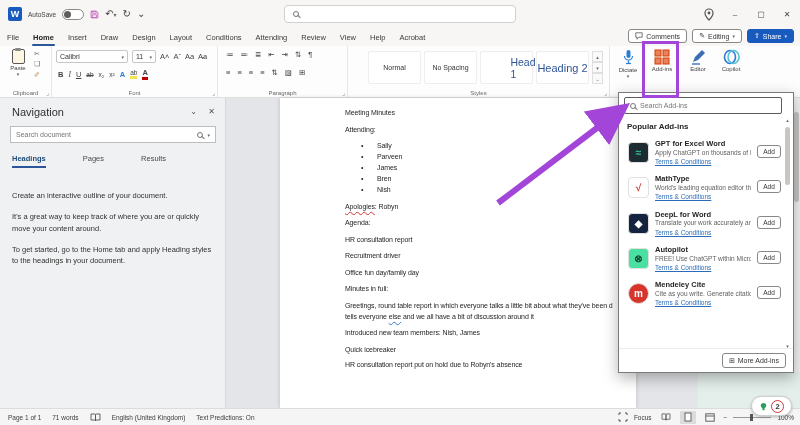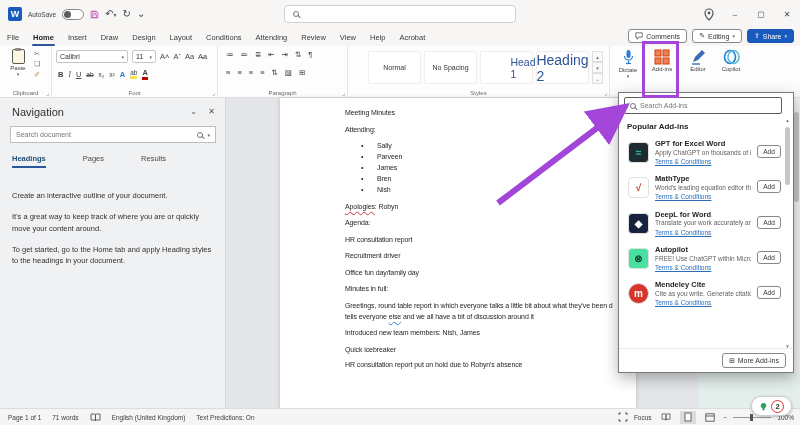--- a/index.html
+++ b/index.html
@@ -44,21 +44,21 @@
   .combo { border:1px solid #c8c6c4; border-radius:2px; background:#fff; font-size:7px; color:#333; display:flex; align-items:center; justify-content:space-between; padding:0 3px; height:13px; }
   .row1 { position:absolute; top:4px; display:flex; align-items:center; gap:4px; }
   .row2 { position:absolute; top:22px; display:flex; align-items:center; gap:5px; }
   .dd { font-size:5px; color:#666; }
   .ublue { color:#2b7cd3; font-weight:bold; }
   .pen-hl { border-bottom:3px solid #f7e14c; }
   .a-red { border-bottom:3px solid #c00000; font-weight:bold; }
   .stylebox { width:53px; height:33px; background:#fff; border:1px solid #f0eeec; border-radius:2px; display:flex; align-items:center; justify-content:center; }
   .stylebox .s-normal { font-size:7px; color:#333; }
   .stylebox .s-h1 { font-size:10.5px; color:#2f5496;padding-left:47px; }
-  .stylebox .s-h2 { font-size:14px; color:#2f5496; }
+  .stylebox .s-h2 { font-size:11px; color:#2f5496; }
   .styles-scroll { display:flex; flex-direction:column; width:11px; }
   .styles-scroll div { height:11px; border:1px solid #e1dfdd; background:#fafafa; font-size:5px; color:#666; display:flex; align-items:center; justify-content:center; }
   .bigbtn { position:absolute; top:3px; text-align:center; font-size:6px; color:#444; }
   .mic-svg, .grid-svg { display:block; margin:0 auto 1px; }
 
   
   .navpane { position:absolute; left:0; top:98px; width:226px; height:310px; background:#f0f1f3; border-right:1px solid #d8d8d8; }
   .nav-title { position:absolute; left:12px; top:8px; font-size:11px; color:#323130; }
   .nav-ctl { position:absolute; top:9px; font-size:8px; color:#555; }
   .nav-search { position:absolute; left:10px; top:28px; width:206px; height:17px; background:#fff; border:1px solid #bfbdbb; display:flex; align-items:center; padding:0 5px; gap:4px; }

